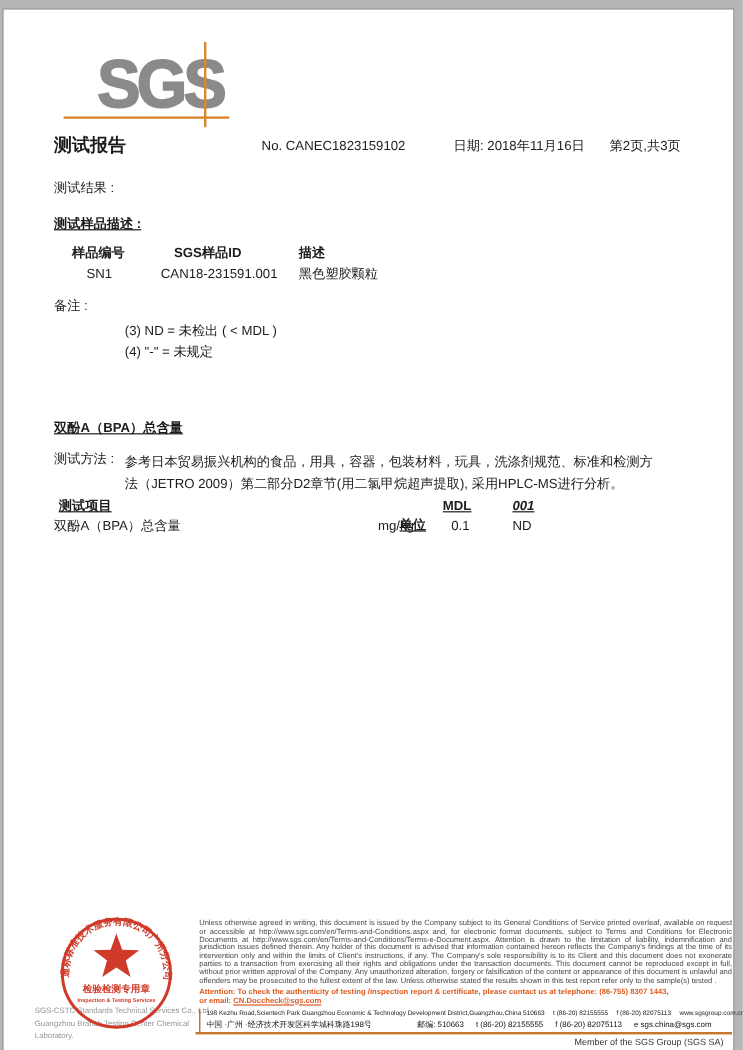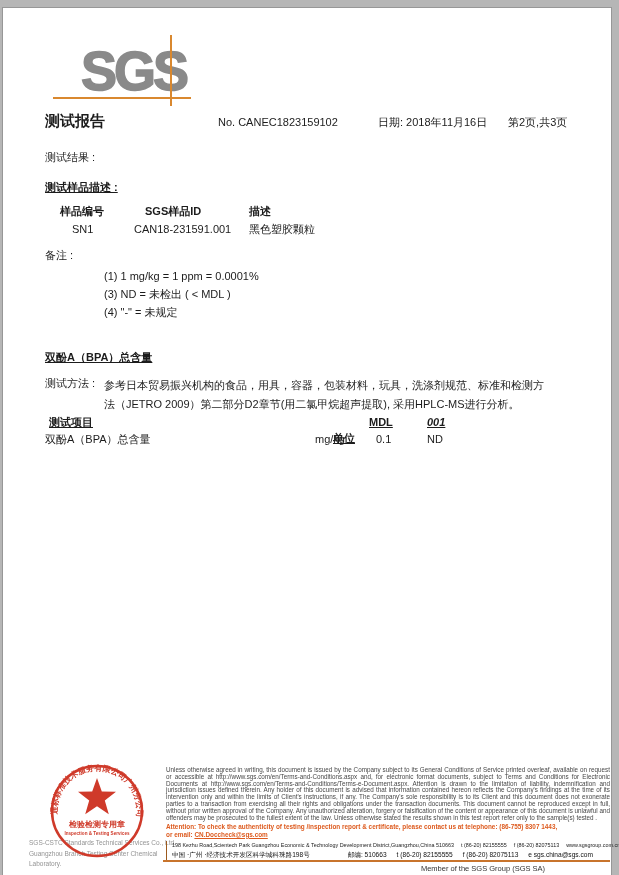--- a/index.html
+++ b/index.html
@@ -30,21 +30,21 @@
     text-align:justify; letter-spacing:0px;
   }
   .attention {
     margin-top:2px; font-size:6.4px; line-height:7.2px;
     color:#dd5a1e; font-weight:bold;
   }
   .addr-block { border-left:1px solid #9c5a1e; padding-left:5px; }
   .addr-row-en { font-size:5.4px; line-height:9px; color:#222; display:flex; gap:7px; white-space:nowrap; }
   .addr-row-cn { font-size:6.6px; line-height:10px; color:#111; display:flex; gap:10px; white-space:nowrap; }
   .company-gray { font-size:6.5px; line-height:10.5px; color:#949494; }
-  .member { font-size:7.5px; color:#333; text-align:center; }
+  .member { font-size:7.5px; color:#333; text-align:right; }
   .stamp-svg { overflow:visible; }
 </style>
 </head>
 <body>
 
 <div class="page">
 
   <div class="abs sgs-text" style="left:78px; top:34px;">SGS</div>
   <div class="abs hline-orange" style="left:50px; top:89px; width:138px;"></div>
   <div class="abs vline-orange" style="left:167px; top:27px; height:71px;"></div>
@@ -59,21 +59,20 @@
 
   <div class="abs t11 bold" style="left:57px; top:197px;">样品编号</div>
   <div class="abs t11 bold" style="left:142px; top:197px;">SGS样品ID</div>
   <div class="abs t11 bold" style="left:246px; top:197px;">描述</div>
   <div class="abs t11" style="left:69px; top:215px;">SN1</div>
   <div class="abs t11" style="left:131px; top:215px;">CAN18-231591.001</div>
   <div class="abs t11" style="left:246px; top:215px;">黑色塑胶颗粒</div>
 
   <div class="abs t11" style="left:42px; top:241px;">备注 :</div>
   <div class="abs" style="left:101px; top:259px;">
-    <div class="t11" style="line-height:18px;">(1) 1 mg/kg = 1 ppm = 0.0001%</div>
     <div class="t11" style="line-height:18px;">(3) ND = 未检出 ( &lt; MDL )</div>
     <div class="t11" style="line-height:18px;">(4) "-" = 未规定</div>
   </div>
 
   <div class="abs t11 bold ul" style="left:42px; top:343px;">双酚A（BPA）总含量</div>
   <div class="abs t11" style="left:42px; top:369px;">测试方法 :</div>
   <div class="abs" style="left:101px; top:368px; width:480px;">
     <div class="t11" style="line-height:19px;">参考日本贸易振兴机构的食品，用具，容器，包装材料，玩具，洗涤剂规范、标准和检测方</div>
     <div class="t11" style="line-height:19px;">法（JETRO 2009）第二部分D2章节(用二氯甲烷超声提取), 采用HPLC-MS进行分析。</div>
   </div>

